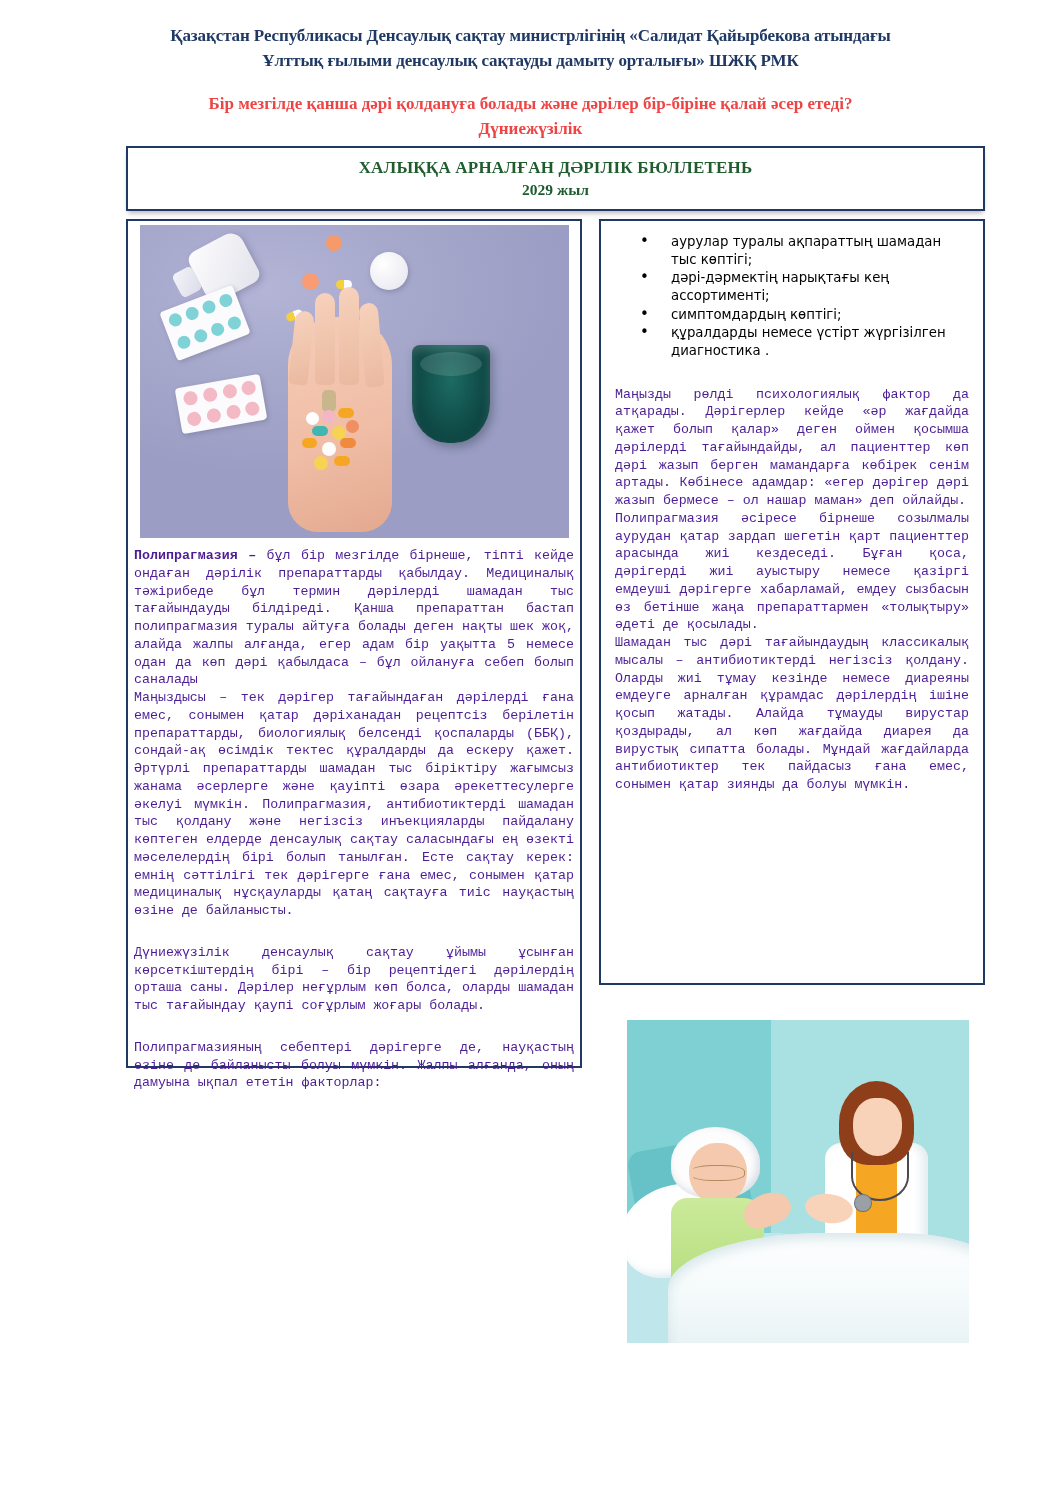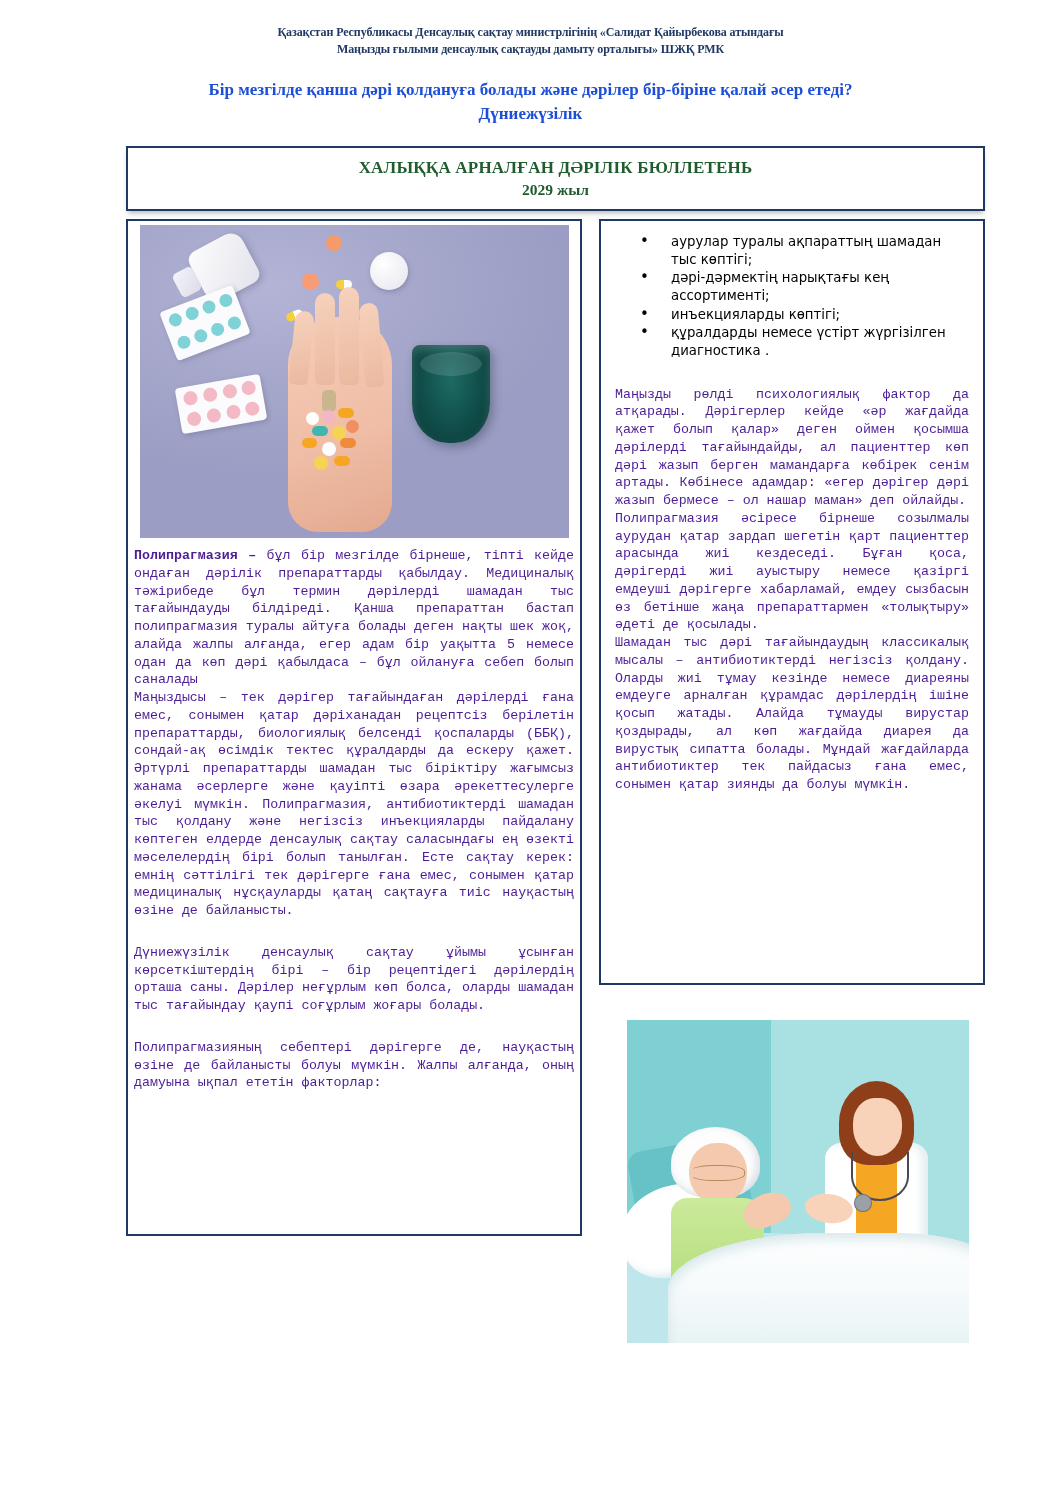--- a/index.html
+++ b/index.html
@@ -13,31 +13,31 @@
   }
 
   
   .doc-header {
     padding: 24px 95px 0 95px;
     text-align:center;
   }
   .org-line {
     font-family:"Liberation Serif", serif;
     font-weight:bold;
-    font-size:12px;
+    font-size:17px;
     color:#1F3864;
     line-height:1.45;
     letter-spacing:-0.1px;
   }
   .topic-block { margin-top:19px; }
   .topic-line {
     font-family:"Liberation Serif", serif;
     font-weight:bold;
     font-size:17px;
-    color:#1d4ed8;
+    color:#ef4444;
     line-height:1.45;
   }
 
   
   .bulletin-box {
     position:absolute;
     left:126px; top:146px;
     width:859px; height:65px;
     border:2px solid #1F3864;
     background:#ffffff;
@@ -55,21 +55,21 @@
     font-family:"Liberation Serif", serif;
     font-weight:bold; font-size:15.5px;
     color:#1F5C2E;
     margin-top:3px;
   }
 
   
   .col-left {
     position:absolute;
     left:126px; top:219px;
-    width:456px; height:1017px;
+    width:456px; height:849px;
     border:2px solid #1F3864;
     background:#ffffff;
     padding:4px 6px 6px 6px;
   }
   .col-right {
     position:absolute;
     left:599px; top:219px;
     width:386px; height:766px;
     border:2px solid #1F3864;
     background:#ffffff;
@@ -254,21 +254,21 @@
     position:absolute; left:52%; top:54%; width:14%; height:9%;
     background:#f9d3b9; border-radius:50%;
     transform:rotate(8deg);
   }
 </style>
 </head>
 <body>
 
 <div class="doc-header">
   <div class="org-line">Қазақстан Республикасы Денсаулық сақтау министрлігінің «Салидат Қайырбекова атындағы</div>
-  <div class="org-line">Маңызды ғылыми денсаулық сақтауды дамыту орталығы» ШЖҚ РМК</div>
+  <div class="org-line">Ұлттық ғылыми денсаулық сақтауды дамыту орталығы» ШЖҚ РМК</div>
   <div class="topic-block">
     <div class="topic-line">Бір мезгілде қанша дәрі қолдануға болады және дәрілер бір-біріне қалай әсер етеді?</div>
     <div class="topic-line">Дүниежүзілік</div>
   </div>
 </div>
 
 <div class="bulletin-box">
   <div class="bulletin-title">ХАЛЫҚҚА АРНАЛҒАН ДӘРІЛІК БЮЛЛЕТЕНЬ</div>
   <div class="bulletin-year">2029 жыл</div>
 </div>
@@ -338,21 +338,21 @@
     <p class="para">Маңыздысы – тек дәрігер тағайындаған дәрілерді ғана емес, сонымен қатар дәріханадан рецептсіз берілетін препараттарды, биологиялық белсенді қоспаларды (ББҚ), сондай-ақ өсімдік тектес құралдарды да ескеру қажет. Әртүрлі препараттарды шамадан тыс біріктіру жағымсыз жанама әсерлерге және қауіпті өзара әрекеттесулерге әкелуі мүмкін. Полипрагмазия, антибиотиктерді шамадан тыс қолдану және негізсіз инъекцияларды пайдалану көптеген елдерде денсаулық сақтау саласындағы ең өзекті мәселелердің бірі болып танылған. Есте сақтау керек: емнің сәттілігі тек дәрігерге ғана емес, сонымен қатар медициналық нұсқауларды қатаң сақтауға тиіс науқастың өзіне де байланысты.</p>
     <p class="para gap">Дүниежүзілік денсаулық сақтау ұйымы ұсынған көрсеткіштердің бірі – бір рецептідегі дәрілердің орташа саны. Дәрілер неғұрлым көп болса, оларды шамадан тыс тағайындау қаупі соғұрлым жоғары болады.</p>
     <p class="para gap">Полипрагмазияның себептері дәрігерге де, науқастың өзіне де байланысты болуы мүмкін. Жалпы алғанда, оның дамуына ықпал ететін факторлар:</p>
   </div>
 </div>
 
 <div class="col-right">
   <ul class="bullets">
     <li>аурулар туралы ақпараттың шамадан тыс көптігі;</li>
     <li>дәрі-дәрмектің нарықтағы кең ассортименті;</li>
-    <li>инъекцияларды көптігі;</li>
+    <li>симптомдардың көптігі;</li>
     <li>құралдарды немесе үстірт жүргізілген диагностика    .</li>
   </ul>
 
   <div class="body-text" style="margin-top:26px;">
     <p class="para">Маңызды рөлді психологиялық фактор да атқарады. Дәрігерлер кейде «әр жағдайда қажет болып қалар» деген оймен қосымша дәрілерді тағайындайды, ал пациенттер көп дәрі жазып берген мамандарға көбірек сенім артады. Көбінесе адамдар: «егер дәрігер дәрі жазып бермесе – ол нашар маман» деп ойлайды.</p>
     <p class="para">Полипрагмазия әсіресе бірнеше созылмалы аурудан қатар зардап шегетін қарт пациенттер арасында жиі кездеседі. Бұған қоса, дәрігерді жиі ауыстыру немесе қазіргі емдеуші дәрігерге хабарламай, емдеу сызбасын өз бетінше жаңа препараттармен «толықтыру» әдеті де қосылады.</p>
     <p class="para">Шамадан тыс дәрі тағайындаудың классикалық мысалы – антибиотиктерді негізсіз қолдану. Оларды жиі тұмау кезінде немесе диареяны емдеуге арналған құрамдас дәрілердің ішіне қосып жатады. Алайда тұмауды вирустар қоздырады, ал көп жағдайда диарея да вирустық сипатта болады. Мұндай жағдайларда антибиотиктер тек пайдасыз ғана емес, сонымен қатар зиянды да болуы мүмкін.</p>
   </div>
 </div>
 

